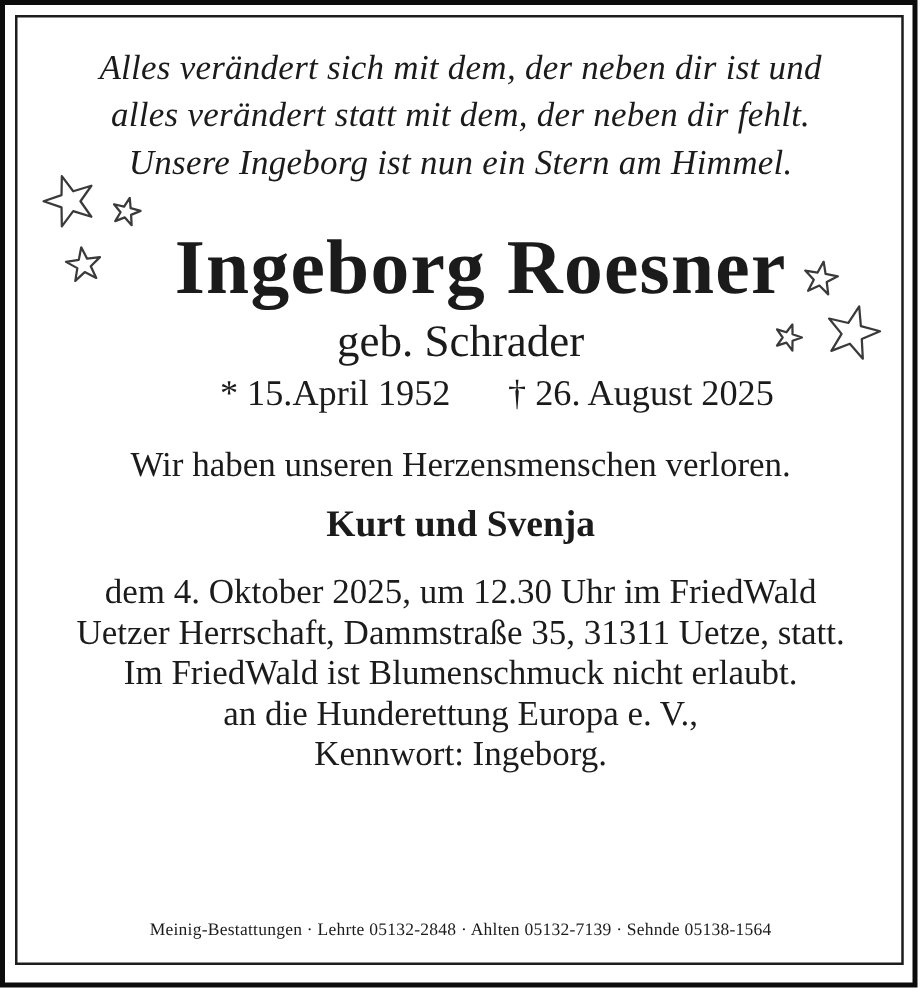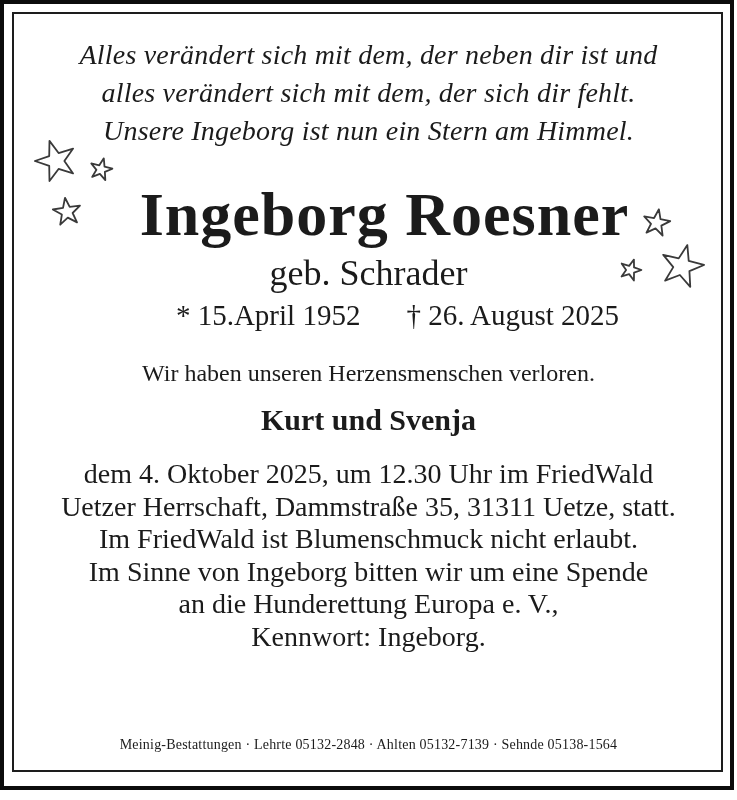--- a/index.html
+++ b/index.html
@@ -6,21 +6,21 @@
   .stage{position:relative;width:737px;height:800px;background:#ffffff;overflow:hidden;
          font-family:"Liberation Serif","DejaVu Serif",serif;color:#1b1b1b;}
   .outer-border{position:absolute;left:0;top:0;right:3px;bottom:10px;border:4px solid #0c0c0c;}
   .inner-border{position:absolute;left:12px;top:12px;right:14px;bottom:28px;border:2px solid #1d1d1d;}
   .centered{position:absolute;left:0;width:737px;text-align:center;}
   .epitaph{top:36px;font-style:italic;font-size:28px;line-height:38px;letter-spacing:.2px;}
   .name{top:164px;font-size:62px;font-weight:bold;line-height:68px;margin:16px;letter-spacing:1px;}
   .maiden{top:258px;font-size:36px;line-height:30px;}
   .dates{top:299px;font-size:29px;line-height:32px;padding-left:29px;}
   .dates .birth{margin-right:46px;}
-  .loss{top:357px;font-size:24px;line-height:32px;}
+  .loss{top:357px;font-size:28px;line-height:32px;}
   .mourners{top:403px;font-size:30px;line-height:34px;font-weight:bold;}
   .bodytext{top:458px;font-size:28px;line-height:32.5px;}
   .footer{top:735px;font-size:14px;line-height:20px;letter-spacing:.2px;}
   .star{position:absolute;}
   .star svg{display:block;width:100%;height:100%;}
   .star polygon{fill:none;stroke:#3a3a3a;stroke-width:1.8px;stroke-linejoin:round;
                 vector-effect:non-scaling-stroke;}
 </style>
 </head>
 <body>
@@ -55,39 +55,38 @@
       </svg>
   </div>
   <div class="star" style="left:659px;top:242px;width:46px;height:49px;transform:rotate(14deg);">
     <svg viewBox="0 0 100 100">
         <polygon points="50,2 61.2,34.6 95.7,35.2 68.1,55.9 78.2,88.8 50,69 21.8,88.8 31.9,55.9 4.3,35.2 38.8,34.6"></polygon>
       </svg>
   </div>
 
   <div class="centered epitaph">
     <div>Alles verändert sich mit dem, der neben dir ist und</div>
-    <div>alles verändert sich mit dem, der sich dir fehlt.</div>
+    <div>alles verändert statt mit dem, der neben dir fehlt.</div>
     <div>Unsere Ingeborg ist nun ein Stern am Himmel.</div>
   </div>
 
   <h1 class="centered name">Ingeborg Roesner</h1>
 
   <div class="centered maiden">geb. Schrader</div>
 
   <div class="centered dates">
     <span class="birth">* 15.April 1952</span><span>† 26. August 2025</span>
   </div>
 
   <div class="centered loss">Wir haben unseren Herzensmenschen verloren.</div>
 
   <div class="centered mourners">Kurt und Svenja</div>
 
   <div class="centered bodytext">
     <div>dem 4. Oktober 2025, um 12.30 Uhr im FriedWald</div>
     <div>Uetzer Herrschaft, Dammstraße 35, 31311 Uetze, statt.</div>
     <div>Im FriedWald ist Blumenschmuck nicht erlaubt.</div>
-    <div>Im Sinne von Ingeborg bitten wir um eine Spende</div>
     <div>an die Hunderettung Europa e. V.,</div>
     <div>Kennwort: Ingeborg.</div>
   </div>
 
   <div class="centered footer">Meinig-Bestattungen · Lehrte 05132-2848 · Ahlten 05132-7139 · Sehnde 05138-1564</div>
 </div>
 
 </body></html>

